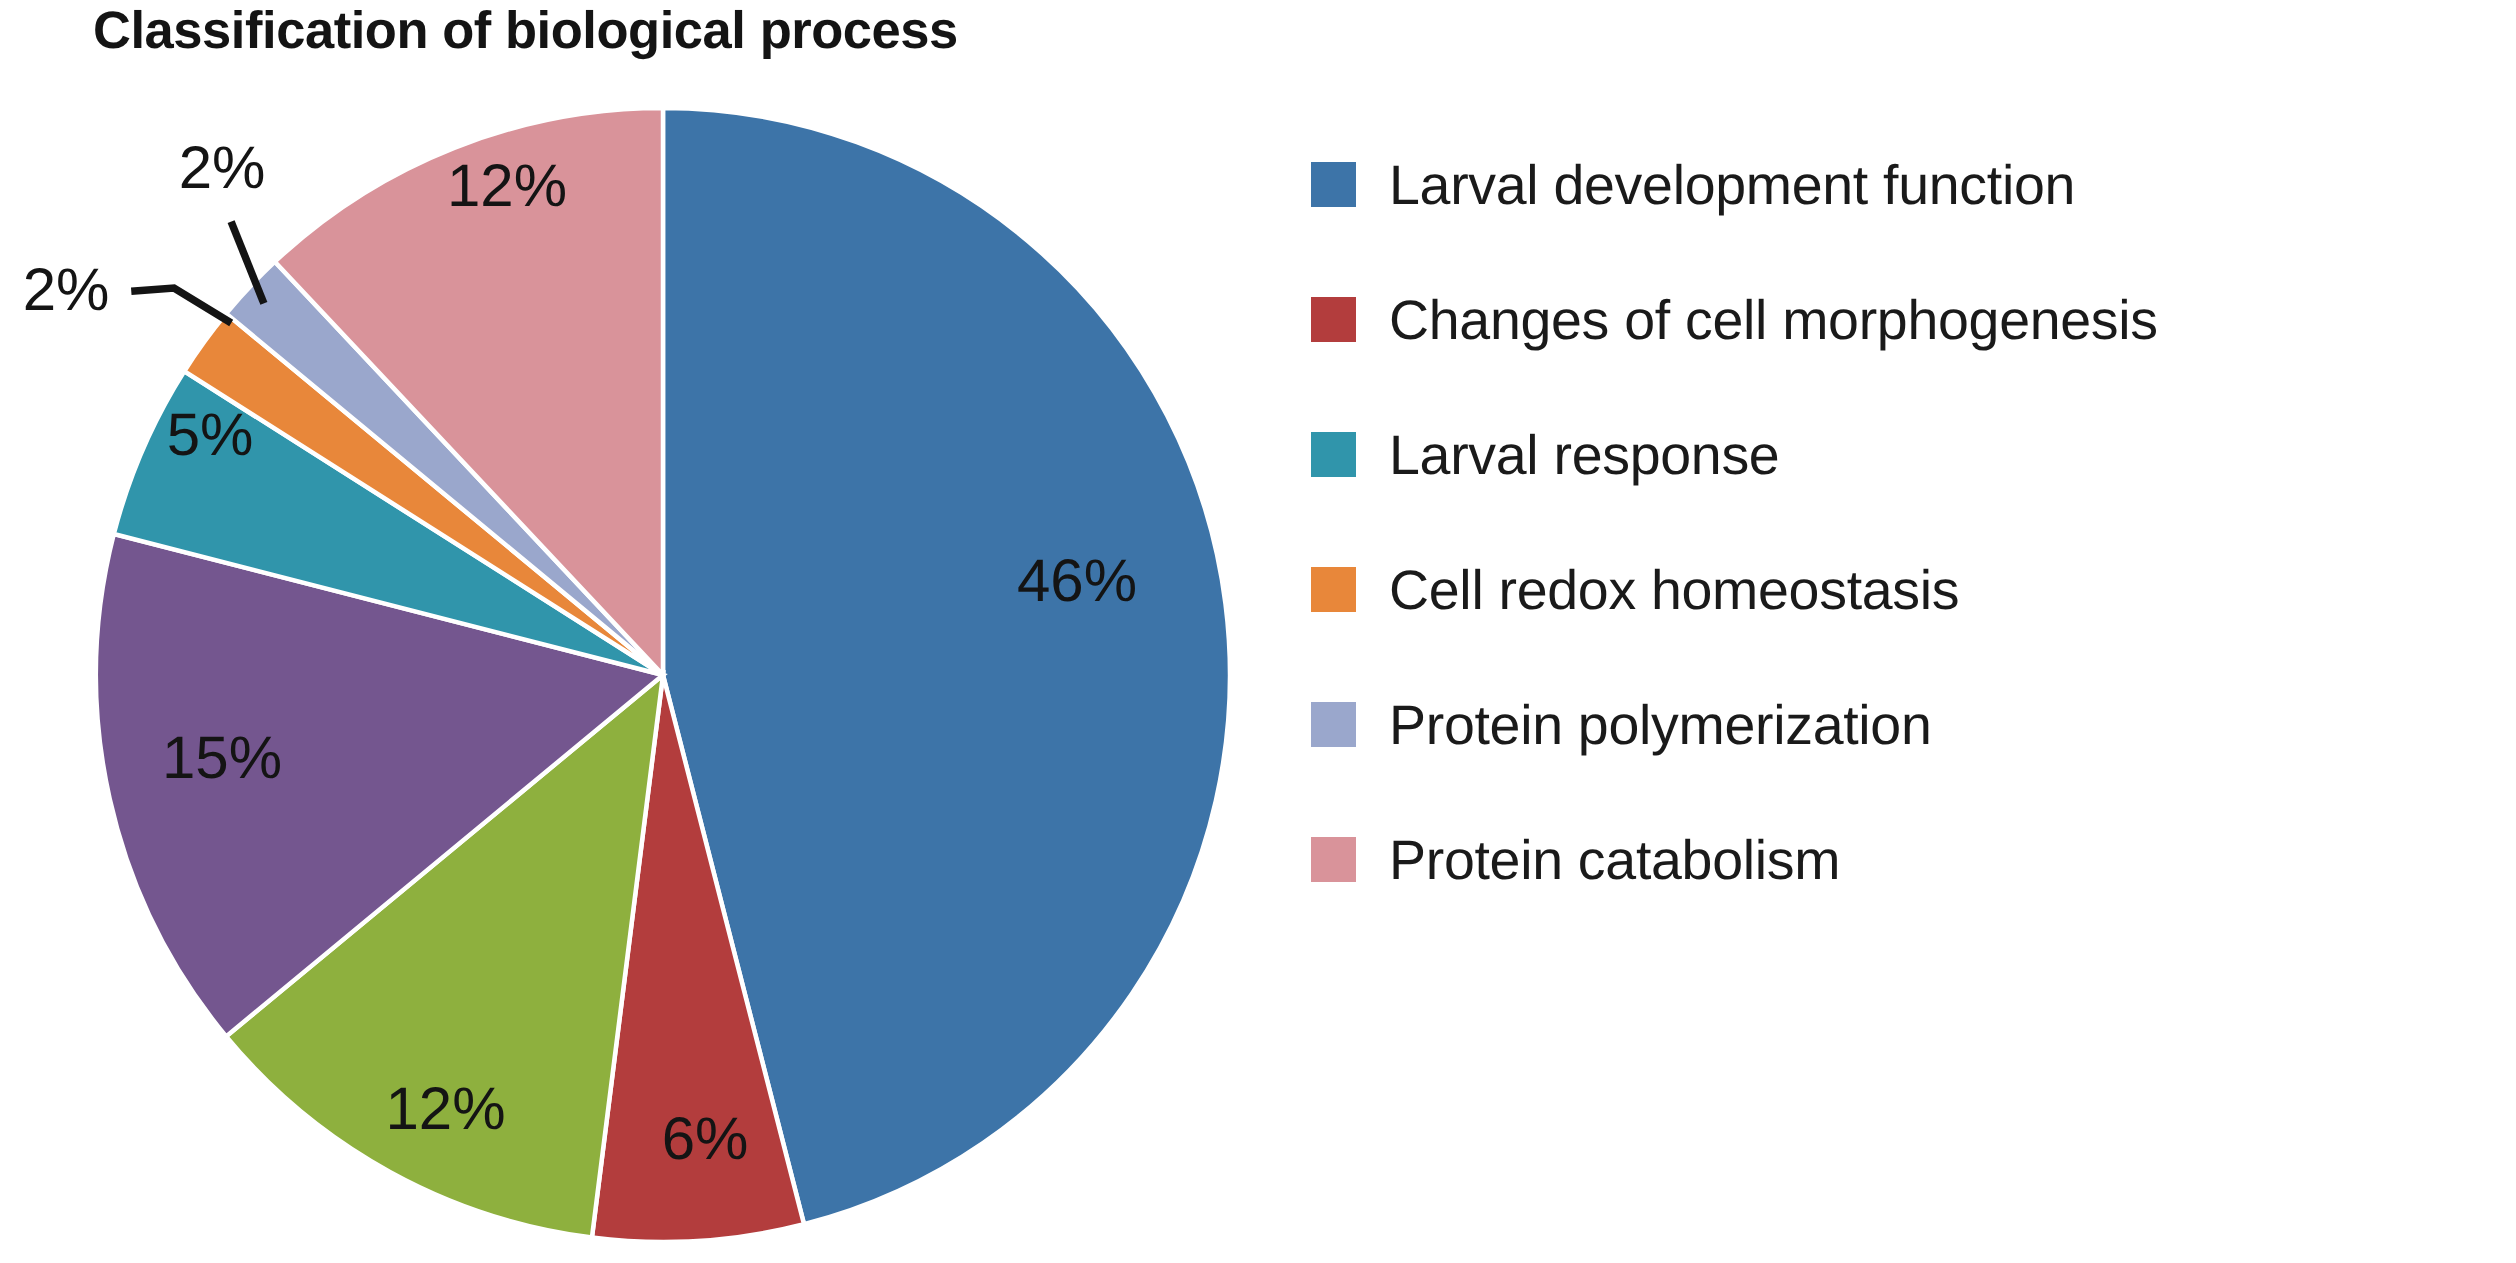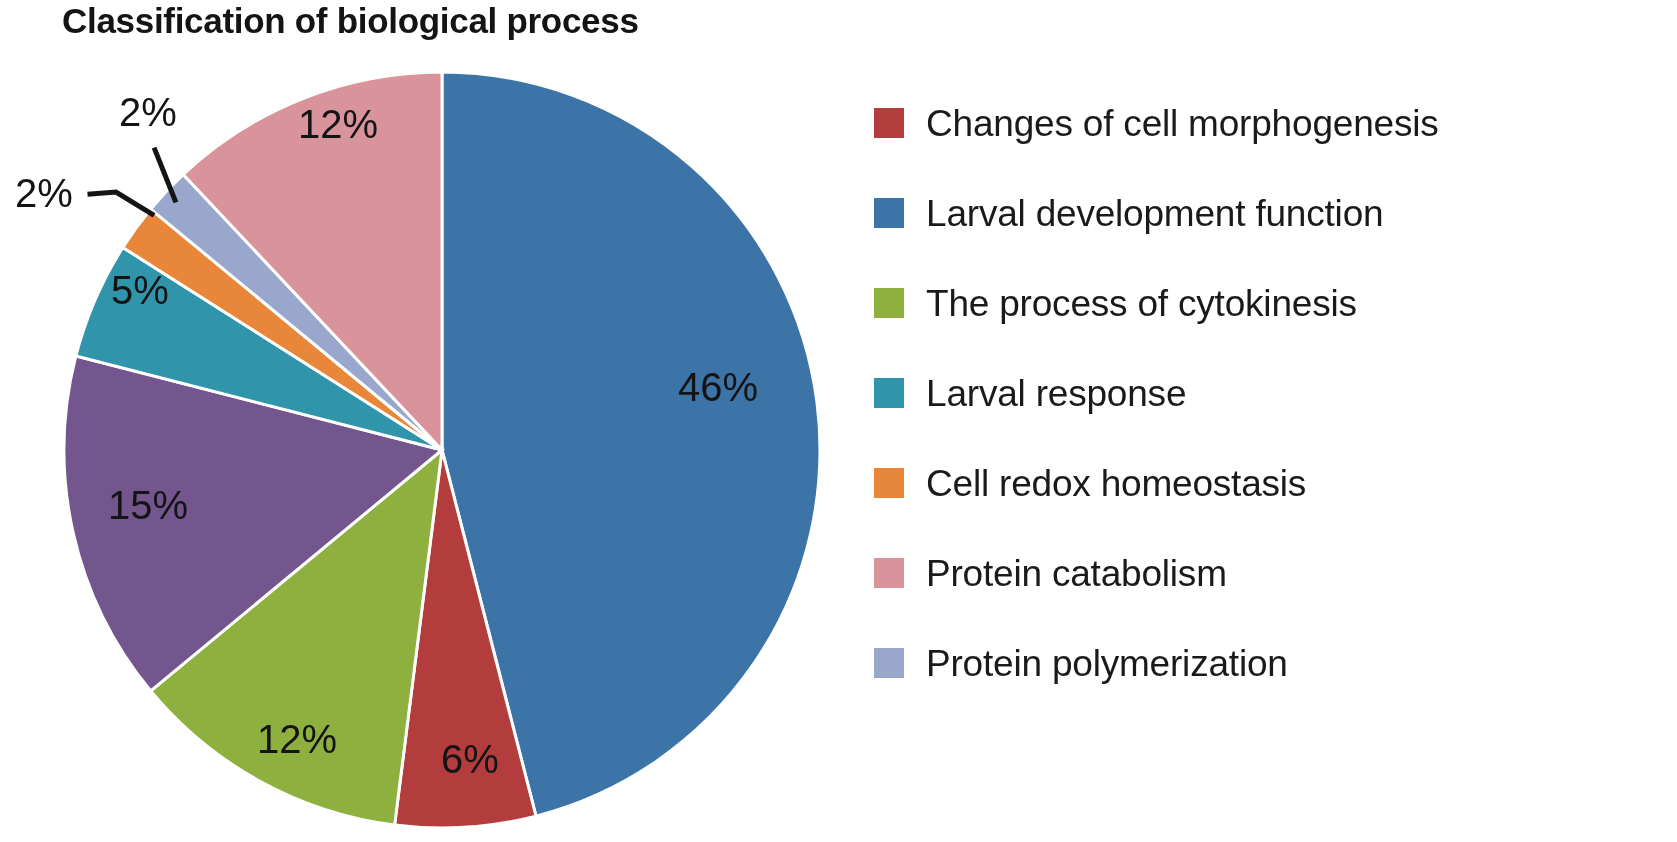--- a/index.html
+++ b/index.html
@@ -135,49 +135,45 @@
 
       <text class="slice-label-outside" x="148" y="115" text-anchor="middle">2%</text>
 
       <text class="slice-label" x="338" y="127" text-anchor="middle">12%</text>
     </svg>
   </div>
 
   <div id="legend">
 
     <div class="legend-item">
-      <span class="legend-swatch" style="background:#b33d3d"></span>
-      <span class="legend-label">Changes of cell morphogenesis</span>
-    </div>
-
-    <div class="legend-item">
       <span class="legend-swatch" style="background:#3d74a8"></span>
       <span class="legend-label">Larval development function</span>
     </div>
 
     <div class="legend-item">
-      <span class="legend-swatch" style="background:#8eb03e"></span>
-      <span class="legend-label">The process of cytokinesis</span>
+      <span class="legend-swatch" style="background:#b33d3d"></span>
+      <span class="legend-label">Changes of cell morphogenesis</span>
     </div>
+
 
 
     <div class="legend-item">
       <span class="legend-swatch" style="background:#3095ab"></span>
       <span class="legend-label">Larval response</span>
     </div>
 
     <div class="legend-item">
       <span class="legend-swatch" style="background:#e8873a"></span>
       <span class="legend-label">Cell redox homeostasis</span>
     </div>
 
     <div class="legend-item">
-      <span class="legend-swatch" style="background:#d9939a"></span>
-      <span class="legend-label">Protein catabolism</span>
+      <span class="legend-swatch" style="background:#9aa7cc"></span>
+      <span class="legend-label">Protein polymerization</span>
     </div>
 
     <div class="legend-item">
-      <span class="legend-swatch" style="background:#9aa7cc"></span>
-      <span class="legend-label">Protein polymerization</span>
+      <span class="legend-swatch" style="background:#d9939a"></span>
+      <span class="legend-label">Protein catabolism</span>
     </div>
 
   </div>
 </div>
 
 </body></html>

